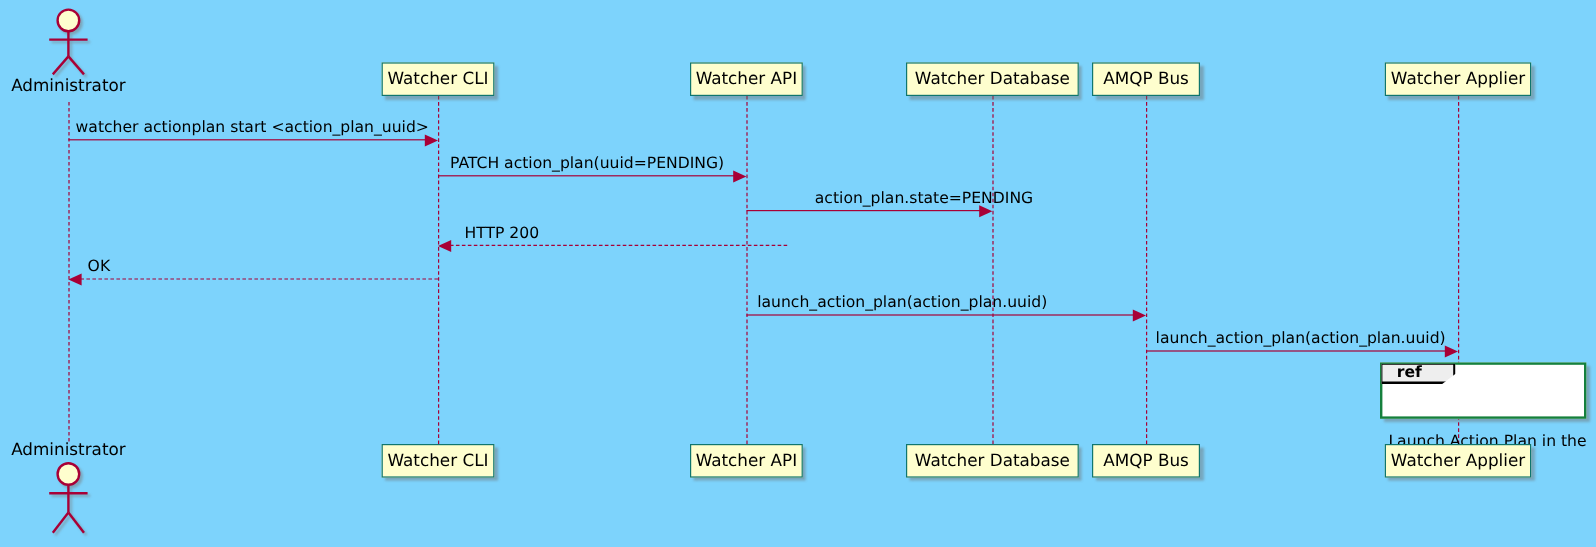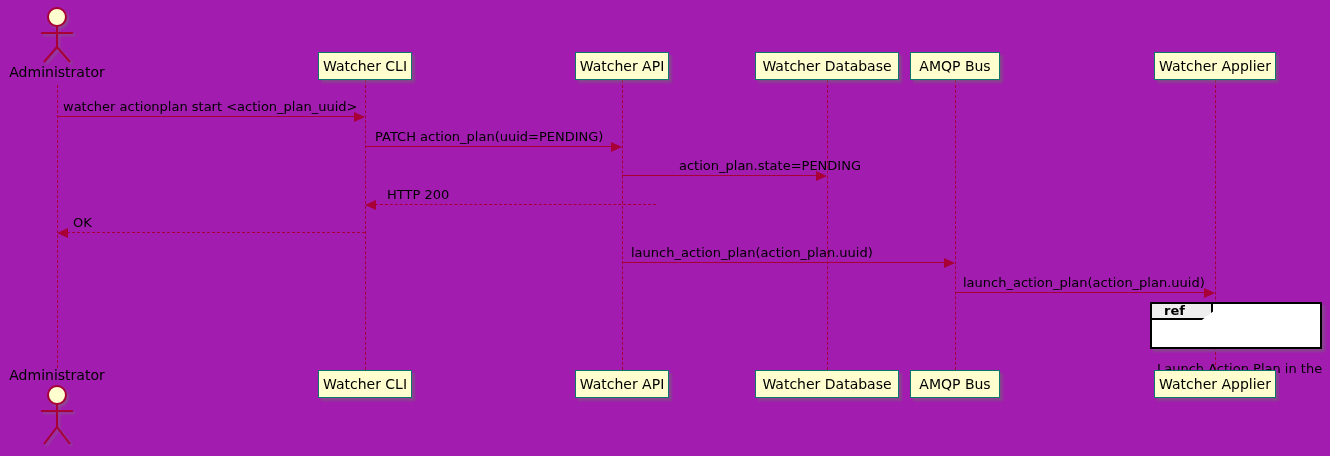--- a/index.html
+++ b/index.html
@@ -1,19 +1,19 @@
 <!DOCTYPE html>
 <html><head>
 <meta charset="utf-8">
 <style>
   html,body { margin:0; padding:0; background:#ffffff; }
   .diagram {
     position:relative;
     width:1330px; height:456px;
-    background:#a21caf;
+    background:#7dd3fc;
     font-family:"DejaVu Sans", sans-serif;
     color:#000;
     overflow:hidden;
   }
   
   .pbox {
     position:absolute;
     height:28px;
     background:#FEFECE;
     border:1px solid #0f766e;
@@ -53,21 +53,21 @@
   .arrowhead.left {
     left:0;
     border-right:11px solid #A80036;
     border-top:5px solid transparent; border-bottom:5px solid transparent;
   }
   
   .ref-box {
     position:absolute;
     left:1150px; top:302px; width:172px; height:47px;
     background:#ffffff;
-    border:2px solid #000000;
+    border:2px solid #15803d;
     box-sizing:border-box;
     box-shadow:3px 3px 2px rgba(110,110,110,0.45);
   }
   .ref-header {
     position:absolute; left:-1px; top:-1px;
     width:62px; height:17px;
     background:#EEEEEE;
     border:1px solid #000;
     border-width:1px 2px 2px 1px;
     box-sizing:border-box;

